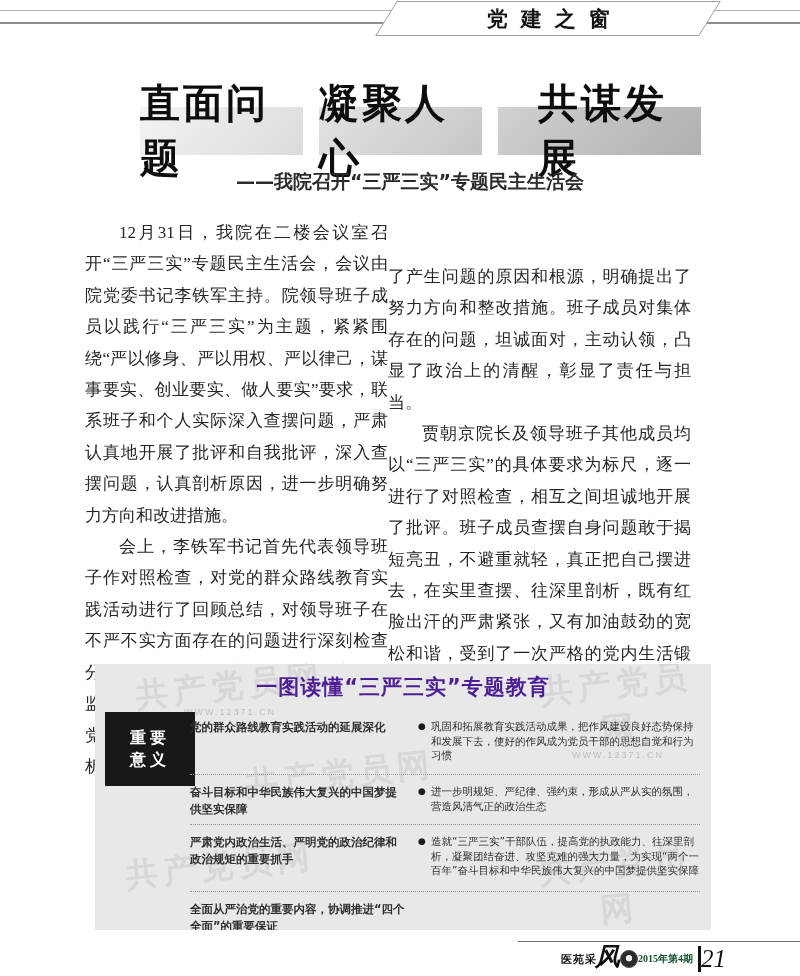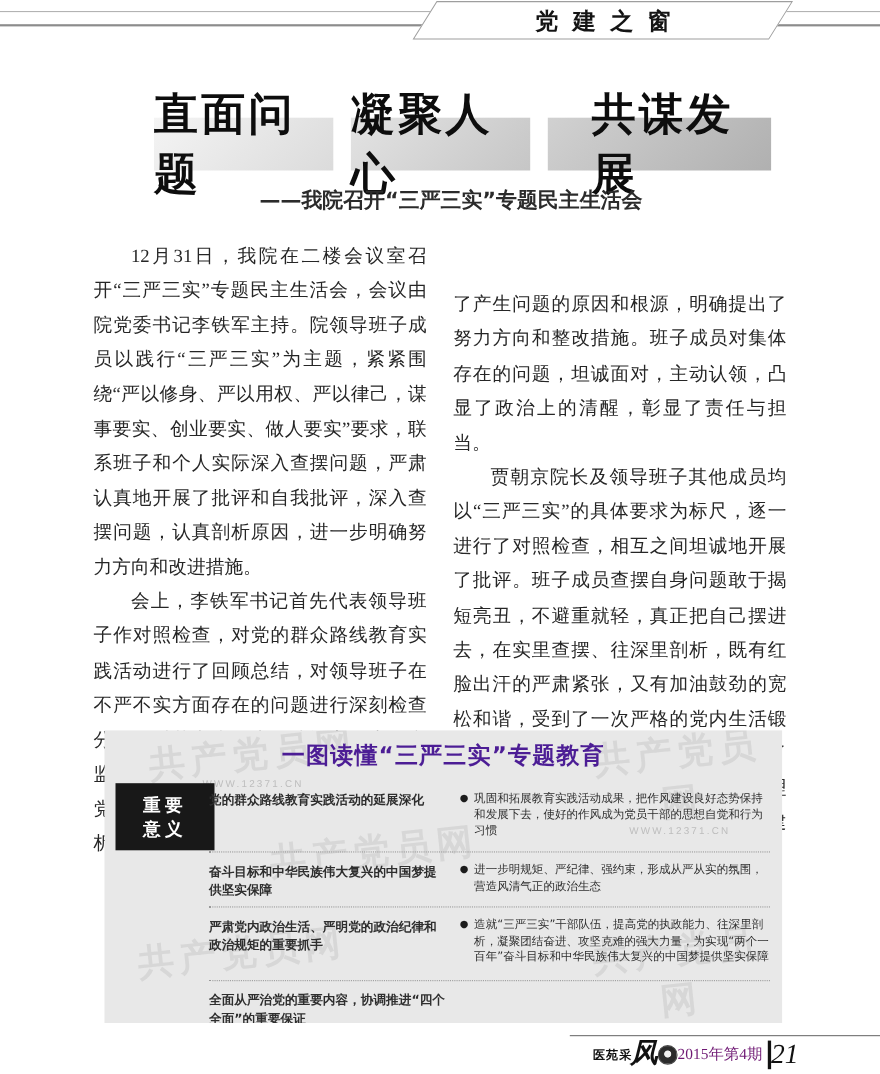--- a/index.html
+++ b/index.html
@@ -20,32 +20,32 @@
   .title-block { width:163px; height:48px; display:flex; align-items:center; justify-content:center;
                  font-family:"DejaVu Sans","Liberation Sans",sans-serif; font-weight:900; font-size:40px;
                  letter-spacing:3px; color:#0d0d0d; }
   .tb1 { background:linear-gradient(135deg,#f4f4f4,#dbdbdb); }
   .tb2 { background:linear-gradient(135deg,#e3e3e3,#c6c6c6); }
   .tb3 { background:linear-gradient(135deg,#d1d1d1,#b0b0b0);padding-left:40px; }
   .subtitle { position:absolute; left:0; top:169px; width:820px; text-align:center;
               font-family:"DejaVu Sans","Liberation Sans",sans-serif; font-weight:bold; font-size:19px; color:#2b2b2b; }
 
   
-  .columns { position:absolute; left:85px; top:217px; width:630px; display:flex; gap:24px; }
+  .columns { position:absolute; left:85px; top:217px; width:630px; display:flex; }
   .col { width:303px; font-size:17px; line-height:31.4px; text-align:justify; color:#262626; }
   .col p { margin:0; text-indent:2em; }
   .col p.noindent { text-indent:0;margin-top:44px; }
   .byline { text-align:right; text-indent:0 !important; letter-spacing:1px; }
 
   
   .infographic { position:absolute; left:95px; top:664px; width:616px; height:266px; background:#e8e8e8;
                  overflow:hidden; font-family:"DejaVu Sans","Liberation Sans",sans-serif; }
   .ig-title { position:absolute; top:9px; left:0; width:100%; text-align:center; font-weight:900;
               font-size:21px; color:#4c1d95; letter-spacing:1px; z-index:3; }
-  .ig-box { position:absolute; left:10px; top:48px; width:90px; height:61px; background:#181818; color:#ffffff;
+  .ig-box { position:absolute; left:10px; top:48px; width:90px; height:74px; background:#181818; color:#ffffff;
             display:flex; flex-direction:column; align-items:center; justify-content:center;
             font-weight:bold; font-size:16px; letter-spacing:4px; line-height:22px; z-index:3; }
   .ig-rows { position:absolute; left:95px; top:46px; width:510px; z-index:3; }
   .ig-row { display:flex; border-bottom:1px dotted #999999; padding:9px 0 7px 0; }
   .ig-row:last-child { border-bottom:none;gap:20px; }
   .ig-row.r1 { min-height:48px; } .ig-row.r2 { min-height:26px; }
   .ig-row.r3 { min-height:50px; } .ig-row.r4 { min-height:30px; }
   .ig-label { width:216px; font-size:11.5px; font-weight:bold; color:#2e2e2e; line-height:16.5px; padding-right:12px; }
   .ig-detail { flex:1; font-size:10.5px; color:#2e2e2e; line-height:14.5px; display:flex; }
   .ig-dot { width:13px; flex:none; font-size:9px; line-height:15px; color:#1c1c1c; }
@@ -60,21 +60,21 @@
 
   
   .footer-rule { position:absolute; left:518px; top:941px; width:282px; height:1px; background:#707070; }
   .footer { position:absolute; left:0; top:943px; width:726px; height:32px; display:flex;
             justify-content:flex-end; align-items:center; gap:0; }
   .f-prefix { font-weight:bold; font-size:11px; color:#111111; letter-spacing:1px; }
   .f-script { font-style:italic; font-weight:bold; font-size:25px; color:#111111; margin:-6px 0 0 -2px; }
   .f-emblem { width:16px; height:16px; border-radius:50%; flex:none;
               background:radial-gradient(circle at 50% 45%, #efefef 0 24%, #2b2b2b 30% 100%);
               border:1px solid #4a4a4a; }
-  .f-issue { font-size:14px; color:#701a75; }
+  .f-issue { font-size:10px; color:#14532d;font-weight:bold; }
   .f-bar { width:3px; height:26px; background:#111111; margin-left:5px; flex:none; }
   .f-page { font-style:italic; font-size:25px; color:#111111; }
 </style>
 </head>
 <body>
 
 <div class="page">
 
   <div class="rule-top-thin"></div>
   <div class="rule-top-thick"></div>

